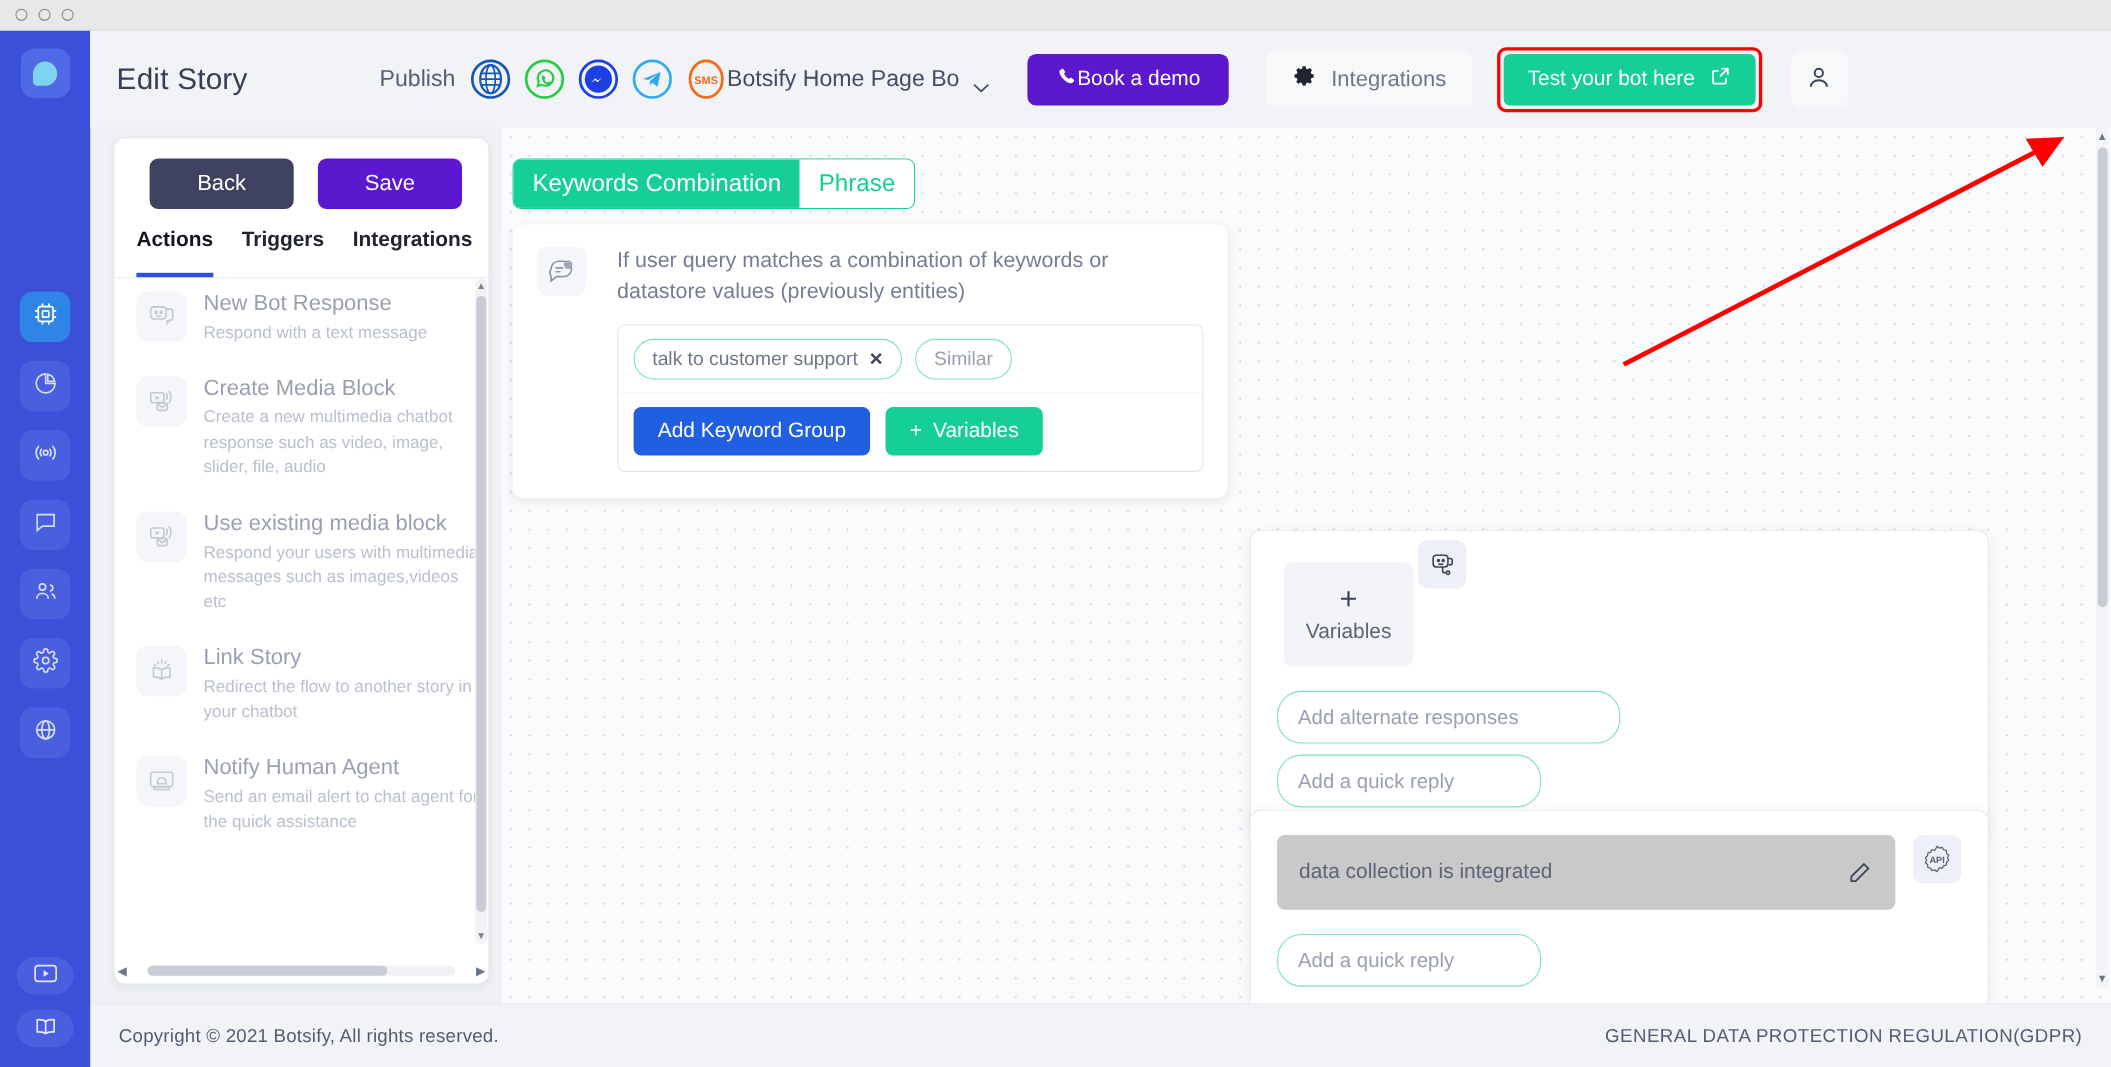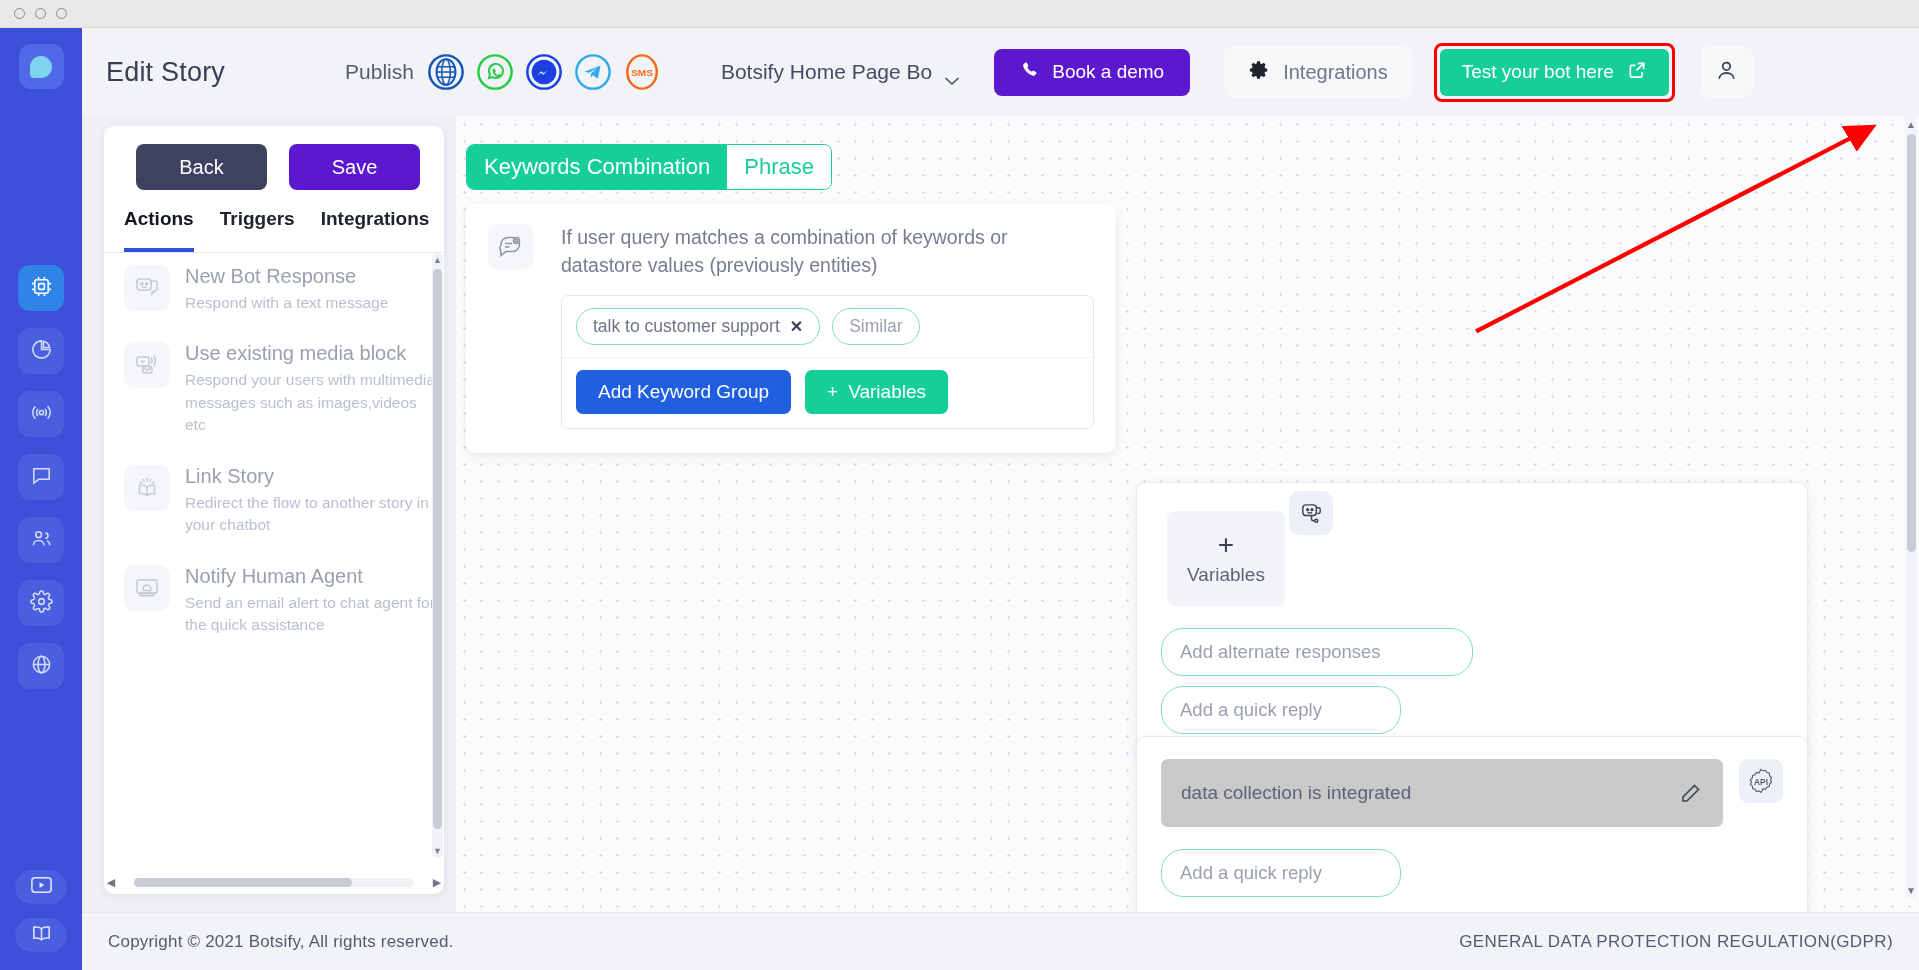--- a/index.html
+++ b/index.html
@@ -67,30 +67,30 @@
     position: relative;
   }
   .page-title { font-size: 27px; color: #373e56; font-weight: 400; letter-spacing: .2px; }
 
   .publish-group { display: flex; align-items: center; gap: 11px; margin-left: 120px; }
   .publish-label { font-size: 21px; color: #555d73; margin-right: 2px; }
   .chan { width: 38px; height: 38px; border-radius: 50%; display: flex; align-items: center; justify-content: center; }
   .chan svg { width: 38px; height: 38px; }
 
   .bot-select {
-    display: flex; align-items: center; gap: 12px; margin-left: 60px;
+    display: flex; align-items: center; gap: 12px; 
     font-size: 21px; color: #444b63; cursor: pointer; white-space: nowrap;
   }
   .chev { width: 16px; height: 10px; }
 
   .btn-demo {
     margin-left: 34px;
     background: #5b18cf; color: #fff;
     height: 47px; border-radius: 8px; padding: 0 26px;
-    display: flex; align-items: center; gap: 13px;
+    display: flex; align-items: center; 
     font-size: 19px; border: none; cursor: pointer;
     white-space: nowrap;
   }
   .btn-demo svg { width: 19px; height: 19px; }
 
   .btn-integrations {
     margin-left: 34px; background: #f7f8fa; color: #6f7689;
     height: 52px; border-radius: 9px; padding: 0 24px;
     display: flex; align-items: center; gap: 13px;
     font-size: 20px; border: none; cursor: pointer; white-space: nowrap;
@@ -523,20 +523,35 @@
                     <path d="M8 11.8c1 1 3.5 1 4.5 0"></path>
                     <path d="M17 6h4a2 2 0 0 1 2 2v6a2 2 0 0 1-2 2h-1l-2 3v-3"></path>
                   </svg>
               </div>
               <div class="action-txt">
                 <div class="action-title">New Bot Response</div>
                 <div class="action-desc">Respond with a text message</div>
               </div>
             </div>
 
+            <div class="action-item">
+              <div class="action-ico">
+                <svg viewBox="0 0 26 26" fill="none" stroke="currentColor" stroke-width="1.5">
+                    <rect x="3" y="5" width="12" height="9" rx="2"></rect>
+                    <path d="M7.5 7.8l4 1.8-4 1.8V7.8z" fill="currentColor" stroke="none"></path>
+                    <path d="M17 5.5c1.4 1.4 1.4 4.6 0 6M19.5 3.5c2.5 2.5 2.5 8.5 0 11"></path>
+                    <rect x="9" y="14.5" width="9" height="6.5" rx="1.5"></rect>
+                    <path d="M9 15.2l4.5 3.2L18 15.2"></path>
+                  </svg>
+              </div>
+              <div class="action-txt">
+                <div class="action-title">Create Media Block</div>
+                <div class="action-desc">Create a new multimedia chatbot response such as video, image, slider, file, audio</div>
+              </div>
+            </div>
 
             <div class="action-item">
               <div class="action-ico">
                 <svg viewBox="0 0 26 26" fill="none" stroke="currentColor" stroke-width="1.5">
                     <rect x="3" y="5" width="12" height="9" rx="2"></rect>
                     <path d="M7.5 7.8l4 1.8-4 1.8V7.8z" fill="currentColor" stroke="none"></path>
                     <path d="M17 5.5c1.4 1.4 1.4 4.6 0 6M19.5 3.5c2.5 2.5 2.5 8.5 0 11"></path>
                     <rect x="9" y="14.5" width="9" height="6.5" rx="1.5"></rect>
                     <path d="M9 15.2l4.5 3.2L18 15.2"></path>
                   </svg>

